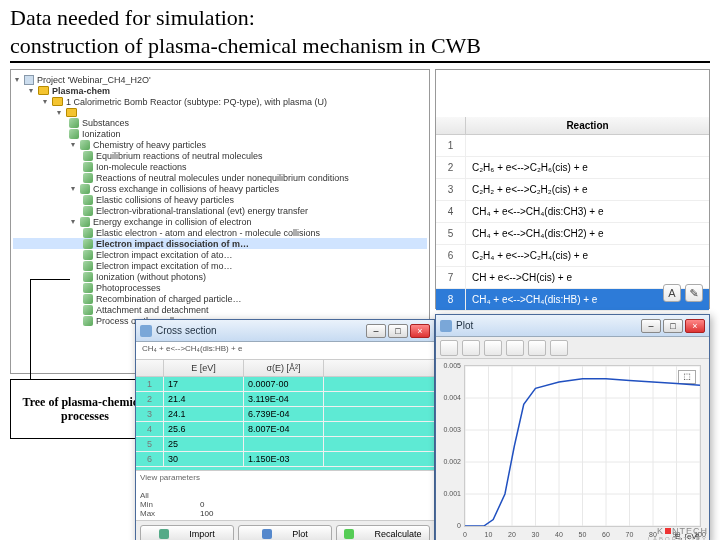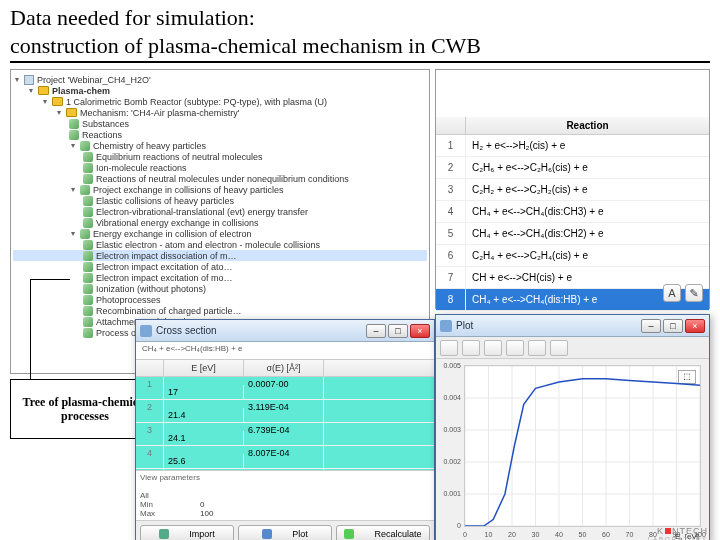--- a/index.html
+++ b/index.html
@@ -4,21 +4,21 @@
 <style>
   * { box-sizing: border-box; margin: 0; padding: 0; }
   body { width: 720px; height: 540px; font-family: Arial, sans-serif; background: #fff; overflow: hidden; position: relative; }
   .title { font-family: "Times New Roman", serif; font-size: 22px; font-weight: 400; padding: 4px 10px 2px; line-height: 1.25; }
   .underline { border-bottom: 2px solid #000; margin: 0 10px 6px; }
   .slide-area { position: relative; width: 700px; height: 460px; margin-left: 10px; }
 
   
   .tree-panel { position: absolute; left: 0; top: 0; width: 420px; height: 305px; border: 1px solid #999; background: #fff; font-size: 9px; color: #333; padding: 4px 2px; overflow: hidden; }
   .tree-row { display: flex; align-items: center; gap: 3px; white-space: nowrap; padding: 0.5px 0; }
-  .tree-row.bold { font-weight: normal; }
+  .tree-row.bold { font-weight: bold; }
   .tree-row.sel { background: #d0e4ff; }
   .chev { width: 8px; text-align: center; color: #666; font-size: 8px; }
   .fold { width: 11px; height: 9px; background: #f4c430; border: 1px solid #b78b00; border-radius: 1px; }
   .file { width: 10px; height: 10px; background: #cde; border: 1px solid #89a; }
   .leaf-ico { width: 10px; height: 10px; background: linear-gradient(135deg,#a8d8a8,#5aa85a); border-radius: 2px; }
   .ind1 { padding-left: 14px; } .ind2 { padding-left: 28px; } .ind3 { padding-left: 42px; }
   .ind4 { padding-left: 56px; } .ind5 { padding-left: 70px; }
 
   
   .reaction-panel { position: absolute; right: 0; top: 0; width: 275px; height: 240px; border: 1px solid #999; background: #fff; }
@@ -40,21 +40,21 @@
   .win-titlebar .ttl { flex: 1; color: #234; }
   .win-btn { width: 20px; height: 14px; margin-left: 2px; border: 1px solid #888; border-radius: 2px; background: linear-gradient(#fefefe,#ddd); font-size: 9px; text-align: center; line-height: 12px; }
   .win-btn.close { background: linear-gradient(#f88,#d33); color: #fff; border-color: #a22; }
   .cs-formula { height: 18px; background: #fff; border-bottom: 1px solid #ccc; font-size: 8px; padding: 2px 6px; color: #555; }
   .cs-table { height: 110px; background: #5eead4; overflow: hidden; font-size: 9px; }
   .cs-thead { display: flex; background: linear-gradient(#f8f8f8,#e8e8e8); border-bottom: 1px solid #ccc; }
   .cs-thead div { padding: 3px 4px; border-right: 1px solid #ccc; text-align: center; color: #333; }
   .cs-thead .c1 { width: 28px; } .cs-thead .c2 { width: 80px; } .cs-thead .c3 { width: 80px; }
   .cs-tr { display: flex; border-bottom: 1px solid #f0f0f0; }
   .cs-tr div { padding: 2px 4px; border-right: 1px solid #f0f0f0; }
-  .cs-tr .c1 { width: 28px; text-align: center; color: #777; } .cs-tr .c2 { width: 80px; margin-top: 8px; } .cs-tr .c3 { width: 80px; }
+  .cs-tr .c1 { width: 28px; text-align: center; color: #777; } .cs-tr .c2 { width: 80px; } .cs-tr .c3 { width: 80px; }
   .cs-params { background: #fff; border-top: 1px solid #ccc; font-size: 8px; padding: 2px 4px; }
   .cs-params-title { color: #666; margin-bottom: 9px; }
   .cs-kv { display: flex; gap: 20px; }
   .cs-kv .k { width: 40px; color: #555; } .cs-kv .v { color: #333; }
   .cs-btnbar { display: flex; gap: 4px; padding: 4px; border-top: 1px solid #ccc; background: #eee; }
   .cs-btnbar .btn { flex: 1; height: 18px; border: 1px solid #aaa; border-radius: 3px; background: linear-gradient(#fff,#e4e4e4); font-size: 9px; display: flex; align-items: center; justify-content: center; gap: 20px; }
   .ico-s { width: 10px; height: 10px; border-radius: 2px; }
 
   
   .plot-window { position: absolute; right: 0; top: 245px; width: 275px; height: 230px; border: 1px solid #4a6a9a; background: #f0f0f0; box-shadow: 2px 2px 8px rgba(0,0,0,0.3); }
@@ -100,29 +100,28 @@
         <span style="font-weight:bold">Plasma-chem</span>
       </div>
     <div class="tree-row ind2">
         <span class="chev">▾</span>
         <span class="fold"></span>
         <span>1 Calorimetric Bomb Reactor (subtype: PQ-type), with plasma (U)</span>
       </div>
     <div class="tree-row ind3">
         <span class="chev">▾</span>
         <span class="fold"></span>
-        <span>Mechanism: 'CH4-Air plasma-chemistry'</span>
       </div>
     <div class="tree-row ind4">
         <span class="leaf-ico"></span>
         <span>Substances</span>
       </div>
     <div class="tree-row ind4">
         <span class="leaf-ico"></span>
-        <span>Reactions</span>
+        <span>Ionization</span>
       </div>
     <div class="tree-row ind4">
         <span class="chev">▾</span>
         <span class="leaf-ico"></span>
         <span>Chemistry of heavy particles</span>
       </div>
     <div class="tree-row ind5">
         <span class="leaf-ico"></span>
         <span>Equilibrium reactions of neutral molecules</span>
       </div>
@@ -130,33 +129,29 @@
         <span class="leaf-ico"></span>
         <span>Ion-molecule reactions</span>
       </div>
     <div class="tree-row ind5">
         <span class="leaf-ico"></span>
         <span>Reactions of neutral molecules under nonequilibrium conditions</span>
       </div>
     <div class="tree-row ind4">
         <span class="chev">▾</span>
         <span class="leaf-ico"></span>
-        <span>Project exchange in collisions of heavy particles</span>
+        <span>Cross exchange in collisions of heavy particles</span>
       </div>
     <div class="tree-row ind5">
         <span class="leaf-ico"></span>
         <span>Elastic collisions of heavy particles</span>
       </div>
     <div class="tree-row ind5">
         <span class="leaf-ico"></span>
         <span>Electron-vibrational-translational (evt) energy transfer</span>
-      </div>
-    <div class="tree-row ind5">
-        <span class="leaf-ico"></span>
-        <span>Vibrational energy exchange in collisions</span>
       </div>
     <div class="tree-row ind4">
         <span class="chev">▾</span>
         <span class="leaf-ico"></span>
         <span>Energy exchange in collision of electron</span>
       </div>
     <div class="tree-row ind5">
         <span class="leaf-ico"></span>
         <span>Elastic electron - atom and electron - molecule collisions</span>
       </div>
@@ -201,21 +196,20 @@
     </div>
 
   <div class="reaction-panel">
     <div class="rp-header">
       <div class="num"></div>
         <div class="lab">Reaction</div>
     </div>
     <div id="reaction-rows">
         <div class="rp-row">
           <div class="num">1</div>
-          <div class="lab">H₂ + e&lt;--&gt;H₂(cis) + e</div>
         </div>
         <div class="rp-row">
           <div class="num">2</div>
           <div class="lab">C₂H₆ + e&lt;--&gt;C₂H₆(cis) + e</div>
         </div>
         <div class="rp-row">
           <div class="num">3</div>
           <div class="lab">C₂H₂ + e&lt;--&gt;C₂H₂(cis) + e</div>
         </div>
         <div class="rp-row">

